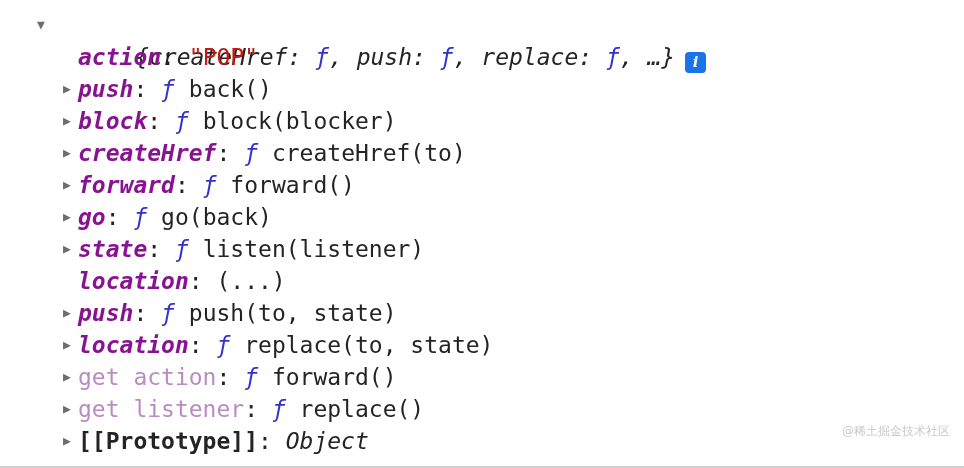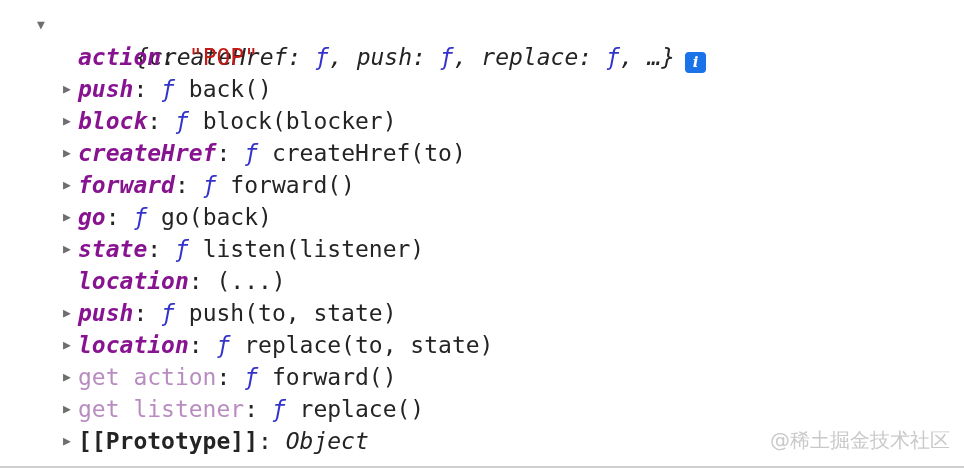--- a/index.html
+++ b/index.html
@@ -31,21 +31,21 @@
   .val-string{color:var(--str);}
   .val-ellipsis{color:var(--text);cursor:pointer;}
   .val-object{color:var(--text);font-style:italic;}
   .info-icon{
     display:inline-block;width:21px;height:21px;margin-left:10px;vertical-align:-2px;
     background:var(--infobg);border-radius:4px;color:#ffffff;
     font-family:"DejaVu Serif", serif;font-style:italic;font-weight:bold;
     font-size:15px;line-height:21px;text-align:center;cursor:pointer;
   }
   .watermark{
-    position:absolute;right:14px;bottom:12px;font-size:20px;color:var(--wm);
+    position:absolute;right:14px;bottom:26px;font-size:12px;color:var(--wm);
     font-family:"DejaVu Sans", sans-serif;
   }
 </style>
 </head>
 <body>
 
 <div class="page">
   <div class="object-tree">
     <div class="row root-row">
       <span class="expander">▼</span><span class="preview" id="preview"><span class="ptext">{createHref: </span><span class="fsym">ƒ</span><span class="ptext">, push: </span><span class="fsym">ƒ</span><span class="ptext">, replace: </span><span class="fsym">ƒ</span><span class="ptext">, …}</span></span><span class="info-icon">i</span>

